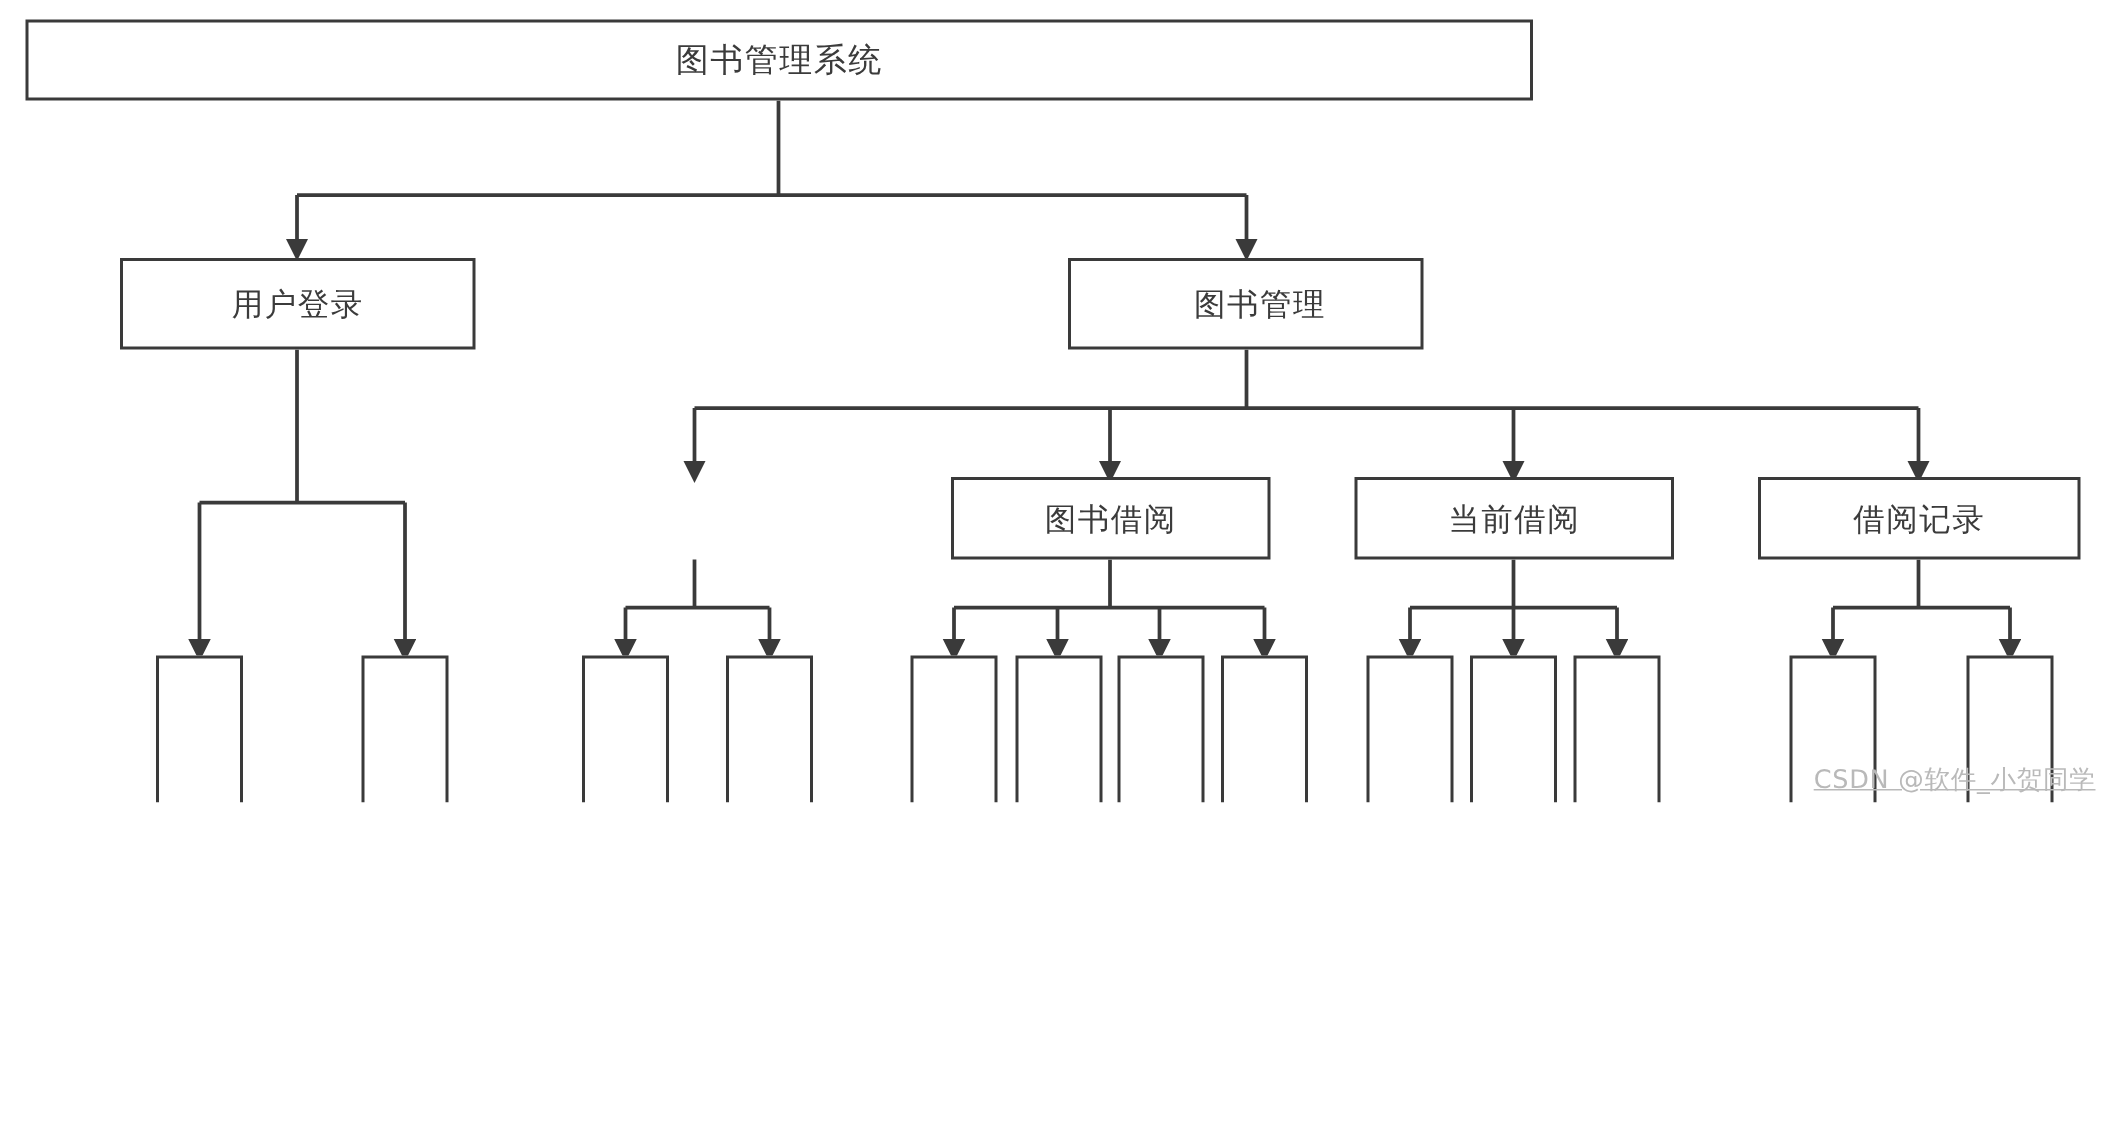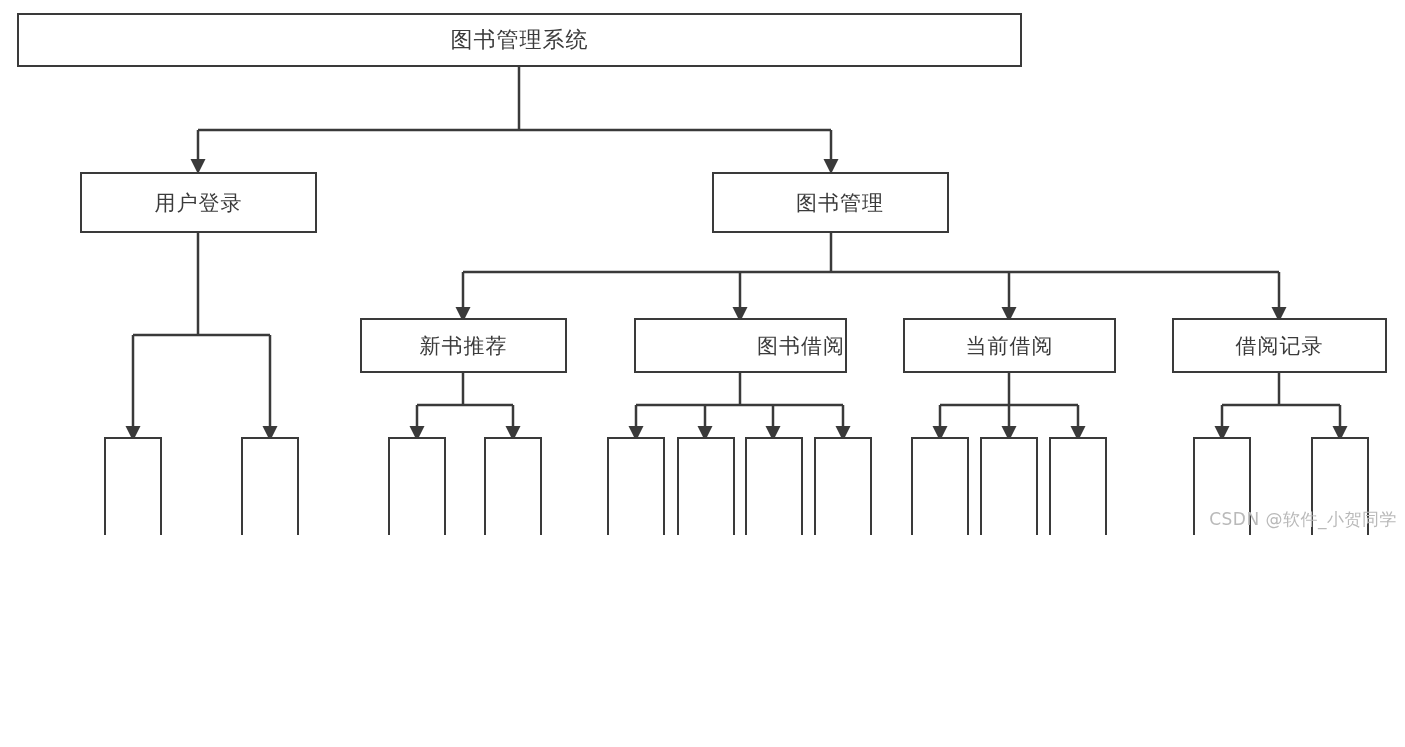--- a/index.html
+++ b/index.html
@@ -61,20 +61,21 @@
     font-size: 21px;
   }
   .watermark {
     position: absolute;
     right: 8px;
     bottom: 4px;
     font-size: 17px;
     color: #b9b9b9;
     letter-spacing: 0.5px;
     white-space: nowrap;
+    text-decoration: underline;
   }
 </style>
 </head>
 <body>
 
 <div id="diagram-root">
 
   <svg class="wires" viewBox="0 0 1405 747" xmlns="http://www.w3.org/2000/svg">
     <defs>
       <marker id="arrow" markerWidth="9" markerHeight="9" refX="1.2" refY="3" orient="auto" markerUnits="strokeWidth">
@@ -130,24 +131,21 @@
     <span>图书管理系统</span>
   </div>
 
   <div class="node node-h" style="left:80px; top:172px; width:237px; height:61px;">
     <span>用户登录</span>
   </div>
   <div class="node node-h" style="left:712px; top:172px; width:237px; height:61px;padding-left:19px;">
     <span>图书管理</span>
   </div>
 
-  <div class="node node-h" style="left:360px; top:318px; width:207px; height:55px;">
-    <span>新书推荐</span>
-  </div>
-  <div class="node node-h" style="left:634px; top:318px; width:213px; height:55px;justify-content:flex-end;">
+  <div class="node node-h" style="left:634px; top:318px; width:213px; height:55px;">
     <span>图书借阅</span>
   </div>
   <div class="node node-h" style="left:903px; top:318px; width:213px; height:55px;text-align:right;">
     <span>当前借阅</span>
   </div>
   <div class="node node-h" style="left:1172px; top:318px; width:215px; height:55px;text-align:center;">
     <span>借阅记录</span>
   </div>
 
   <div class="node node-v" style="left:104px; top:437px; width:58px; height:296px;">

